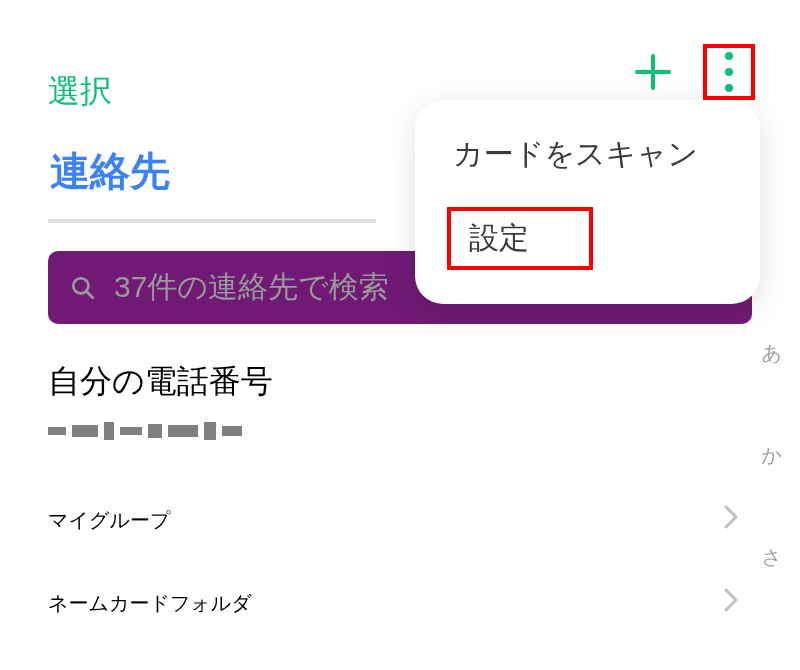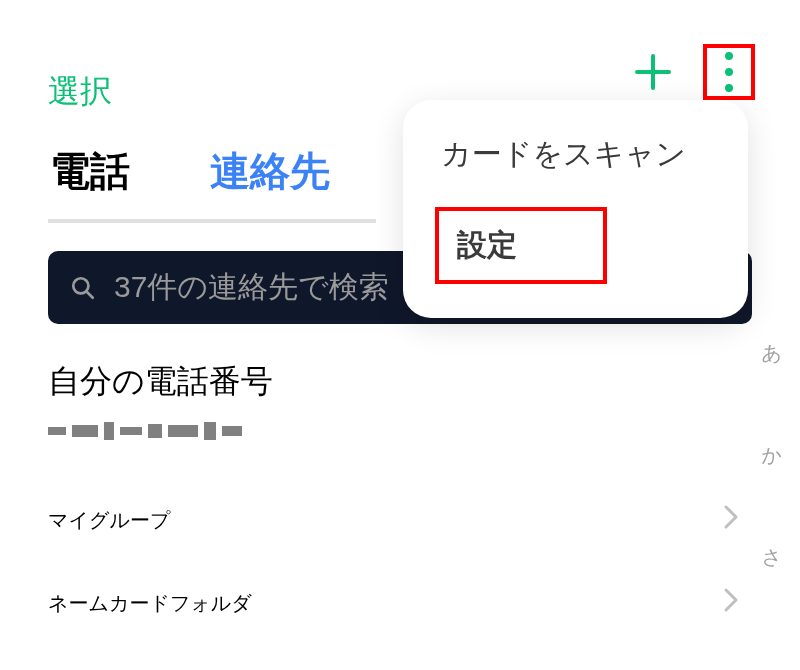--- a/index.html
+++ b/index.html
@@ -80,21 +80,21 @@
     .tab-underline {
       position: absolute;
       bottom: 0;
       left: 48px;
       width: 328px;
       height: 4px;
       background: #e0e0e0;
     }
     .search-bar {
       margin: 28px 48px 0 48px;
-      background: #0f172a;
+      background: #701a75;
       border-radius: 10px;
       display: flex;
       align-items: center;
       padding: 16px 22px;
       gap: 18px;
     }
     .search-icon {
       width: 26px;
       height: 26px;
     }
@@ -147,43 +147,42 @@
       flex-direction: column;
       gap: 75px;
     }
     .index-char {
       font-size: 20px;
       color: #a0a0a0;
     }
     .dropdown-menu {
       position: absolute;
       top: 100px;
-      right: 52px;
+      right: 40px;
       width: 345px;
       background: #ffffff;
       border-radius: 28px;
       box-shadow: 0 8px 32px rgba(0,0,0,0.12);
       padding: 34px 0;
     }
     .menu-item {
       font-size: 30px;
       color: #3a3a3a;
       padding: 0 38px;
     }
     .menu-item-wrapper {
       margin-top: 32px;
       padding: 0 32px;
     }
     .menu-item-highlighted {
       border: 4px solid #ff0000;
-      padding: 14px 18px;
+      padding: 7px 18px;
       font-size: 30px;
       color: #3a3a3a;
-      width: 172px;
-      font-weight: bold;
+      width: 146px;
     }
   </style>
 </head>
 <body>
 
 <div class="header">
   <div class="select-label">選択</div>
   <div class="header-actions">
     <div class="plus-icon">
       <svg width="36" height="36" viewBox="0 0 36 36">
@@ -195,21 +194,20 @@
       <div class="dots">
         <div class="dot"></div>
         <div class="dot"></div>
         <div class="dot"></div>
       </div>
     </div>
   </div>
 </div>
 
 <div class="tabs">
-  <div class="tab">電話</div>
   <div class="tab active">連絡先</div>
   <div class="tab-underline"></div>
 </div>
 
 <div class="search-bar">
   <span class="search-icon">
     <svg width="26" height="26" viewBox="0 0 24 24" fill="none">
       <circle cx="10" cy="10" r="7" stroke="#9a9a9a" stroke-width="2.5"></circle>
       <line x1="15" y1="15" x2="21" y2="21" stroke="#9a9a9a" stroke-width="2.5" stroke-linecap="round"></line>
     </svg>

